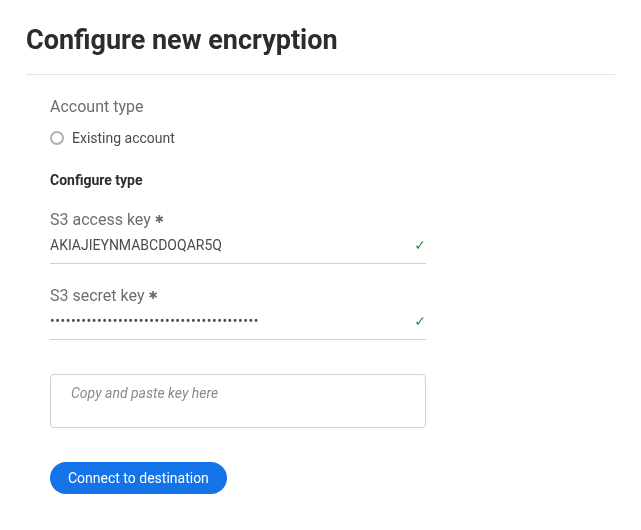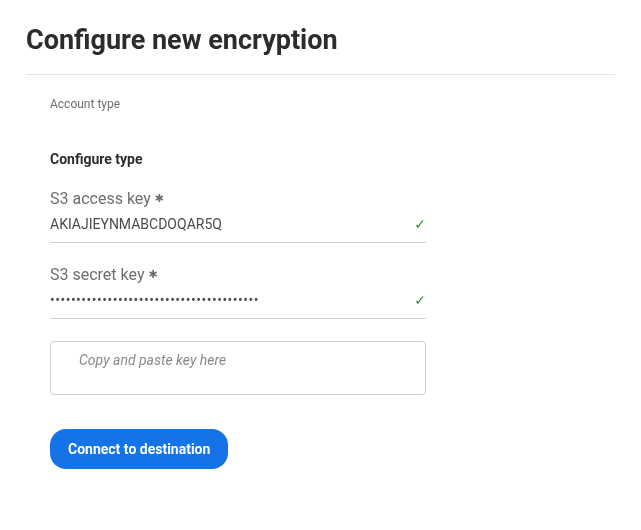--- a/index.html
+++ b/index.html
@@ -22,21 +22,21 @@
   }
   .divider {
     border: none;
     border-top: 1px solid #e4e4e4;
     margin-bottom: 22px;
   }
   .form {
     padding-left: 24px;
   }
   .section-label {
-    font-size: 12px;
+    font-size: 16px;
     color: #6e6e6e;
     margin-bottom: 14px;
   }
   .radio-row {
     display: flex;
     gap: 20px;
     align-items: center;
     margin-bottom: 26px;
   }
   .radio-item {
@@ -133,58 +133,63 @@
   }
   .textarea-field {
     width: 376px;
     margin-bottom: 30px;
   }
   textarea.pgp {
     width: 100%;
     height: 54px;
     border: 1px solid #d0d0d0;
     border-radius: 4px;
-    padding: 10px 28px;
+    padding: 10px 20px;
     font-size: 14px;
     font-family: inherit;
     color: #4b4b4b;
     font-style: italic;
     resize: none;
     outline: none;
+    margin-top: 12px;
   }
   textarea.pgp::placeholder {
     color: #8a8a8a;
     font-style: italic;
   }
   .connect-btn {
     background: #1473e6;
     color: #fff;
     border: none;
     border-radius: 16px;
-    height: 40px;
+    height: 32px;
     padding: 0 18px;
     font-size: 14px;
-    font-weight: 700;
+    font-weight: 400;
     cursor: pointer;
     font-family: inherit;
   }
 </style>
 </head>
 <body>
 
 <div class="page">
 
   <h1 class="title">Configure new encryption</h1>
   <hr class="divider">
 
   <div class="form">
 
     <div class="section-label">Account type</div>
 
     <div class="radio-row">
+      <label class="radio-item">
+        <span class="radio-circle"></span>
+        <span>Existing account</span>
+      </label>
     </div>
 
     <div class="conn-type">Configure type</div>
 
     <div class="field">
       <div class="field-label-row">
         <span class="field-label">S3 access key</span>
         <span class="asterisk">✱</span>
       </div>
       <div class="input-wrap">

